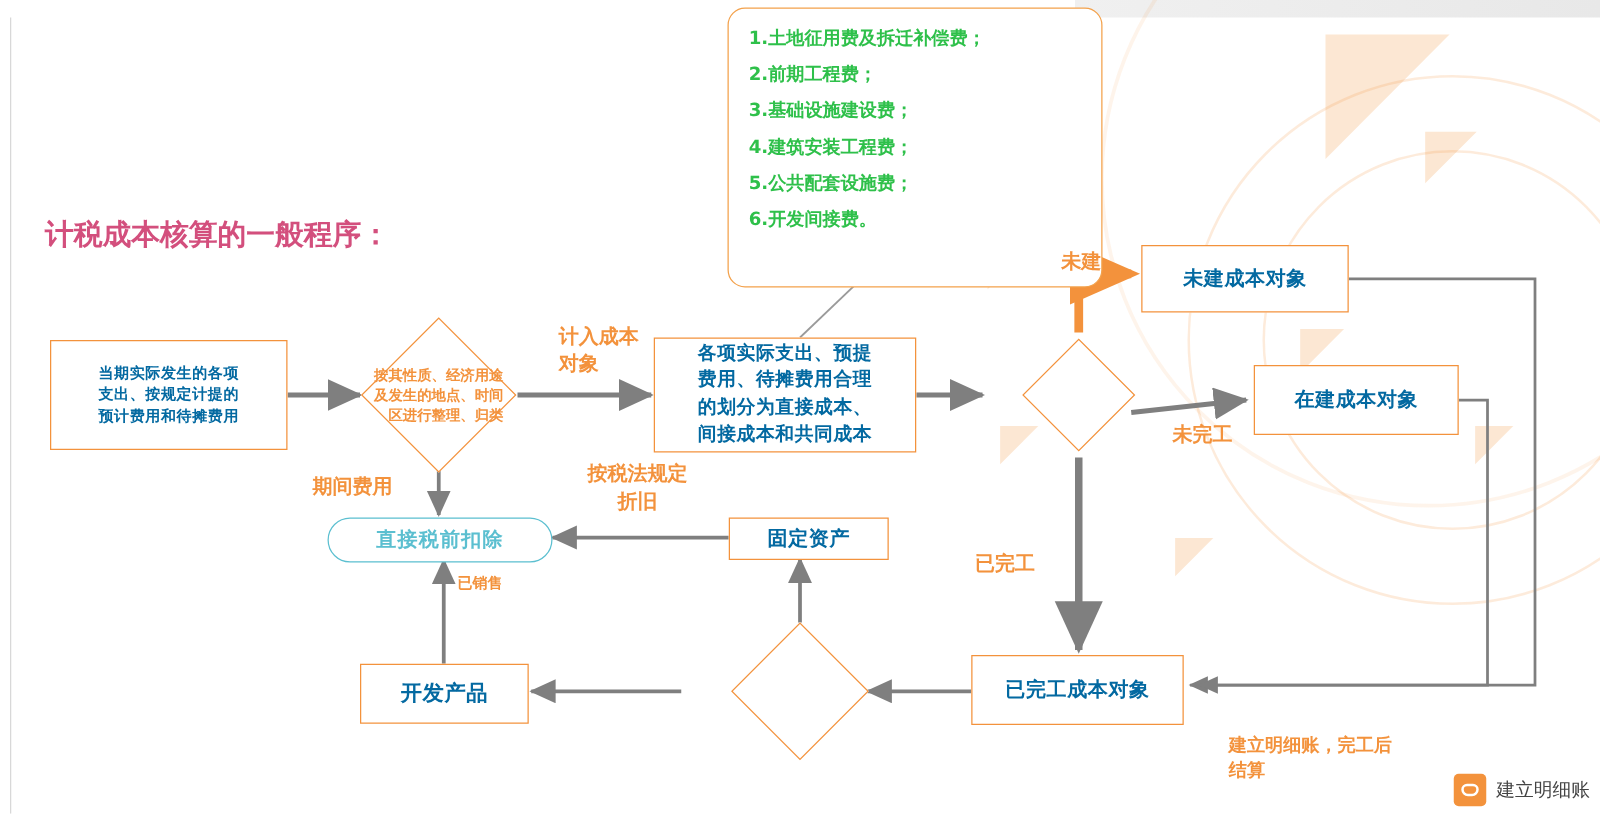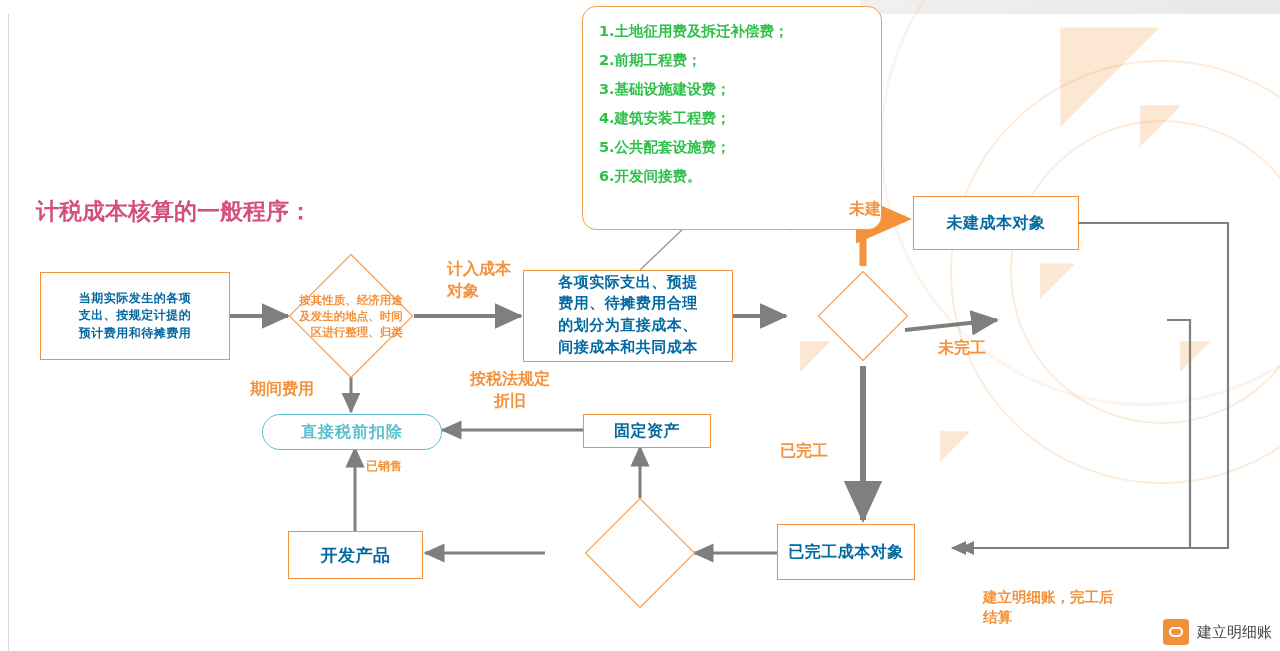--- a/index.html
+++ b/index.html
@@ -50,21 +50,20 @@
     display:flex;align-items:center;justify-content:center;
     text-align:center;
     line-height:1.45;
     letter-spacing:0.5px;
   }
   .title{
     position:absolute;
     color:#d34f7d;
     font-weight:bold;
     white-space:nowrap;
-    margin-top:24px;
   }
   .diamond{
     position:absolute;
     box-sizing:border-box;
     border:1.5px solid #f3923c;
     background:#ffffff;
     transform:rotate(45deg);
   }
   .diamond-label{
     position:absolute;
@@ -211,26 +210,27 @@
 费用、待摊费用合理
 的划分为直接成本、
 间接成本和共同成本</div>
 
   <div class="diamond" style="left:831px;top:284px;width:64px;height:64px;"></div>
 
   <div class="edge-label" style="left:849px;top:198px;font-size:16px;">未建</div>
 
   <div class="box" style="left:913px;top:196px;width:166px;height:54px;font-size:16px;">未建成本对象</div>
 
+  <div class="box" style="left:1003px;top:292px;width:164px;height:56px;font-size:16px;">在建成本对象</div>
 
   <div class="edge-label" style="left:938px;top:337px;font-size:16px;">未完工</div>
 
   <div class="edge-label" style="left:780px;top:440px;font-size:16px;">已完工</div>
 
-  <div class="box" style="left:777px;top:524px;width:138px;height:56px;font-size:16px;">已完工成本对象</div>
+  <div class="box" style="left:777px;top:524px;width:170px;height:56px;font-size:16px;">已完工成本对象</div>
 
   <div class="diamond" style="left:601px;top:514px;width:78px;height:78px;"></div>
 
   <div class="box" style="left:288px;top:531px;width:135px;height:48px;font-size:17px;">开发产品</div>
 
   <div class="box" style="left:583px;top:414px;width:128px;height:34px;font-size:16px;">固定资产</div>
 
   <div class="pill" style="left:262px;top:414px;width:180px;height:36px;font-size:16px;">直接税前扣除</div>
 
   <div class="edge-label" style="left:250px;top:378px;font-size:16px;">期间费用</div>

